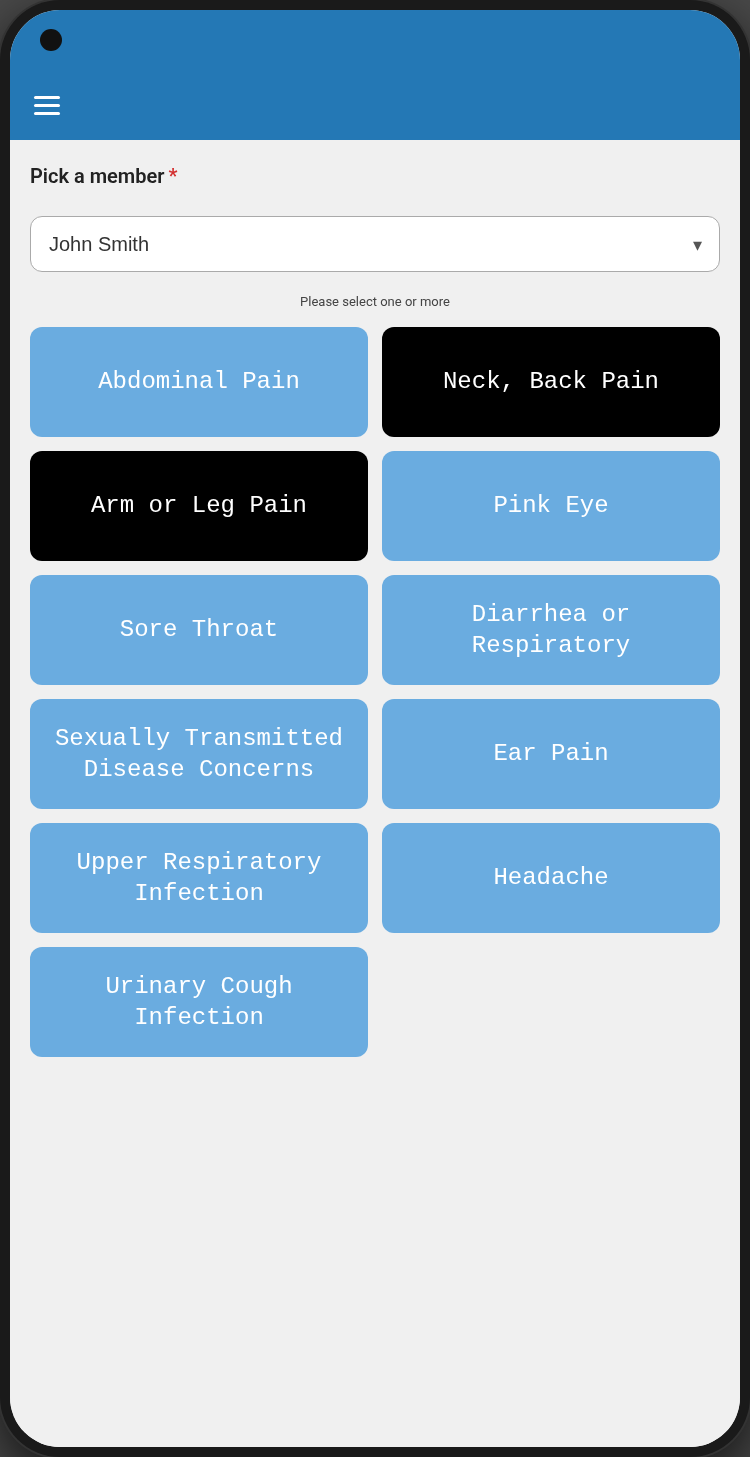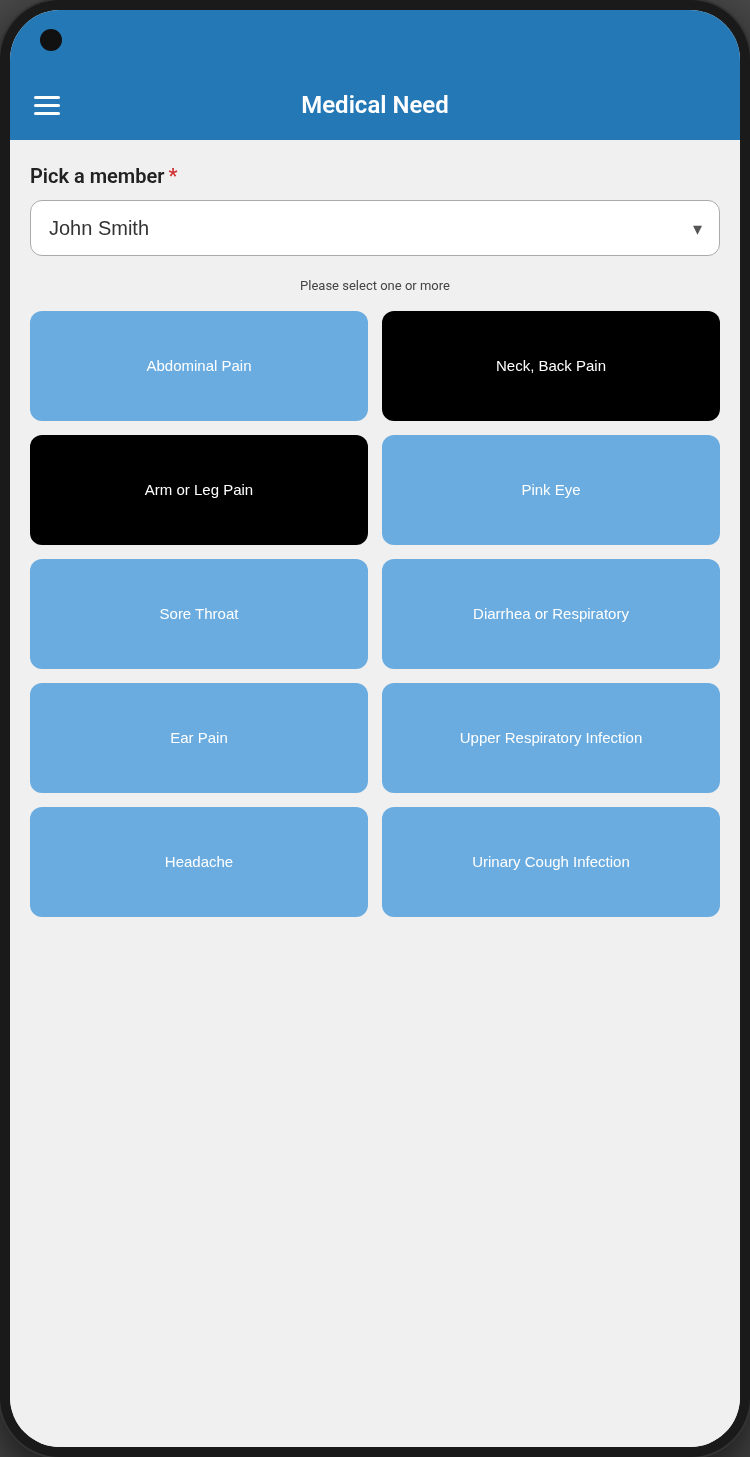--- a/index.html
+++ b/index.html
@@ -84,21 +84,21 @@
     .content {
       flex: 1;
       background: #f0f0f0;
       overflow-y: auto;
       padding: 24px 20px 20px;
     }
     .pick-member-label {
       font-size: 20px;
       font-weight: 600;
       color: #222;
-      margin-bottom: 12px;
+      margin-bottom: 28px;
     }
     .required-star {
       color: #d32f2f;
       margin-left: 4px;
     }
     .member-select {
       width: 100%;
       background: white;
       border: 1.5px solid #aaa;
       border-radius: 12px;
@@ -132,30 +132,31 @@
     .grid {
       display: grid;
       grid-template-columns: 1fr 1fr;
       gap: 14px;
     }
     .btn {
       border: none;
       border-radius: 12px;
       padding: 0;
       cursor: pointer;
-      font-size: 15px;
+      font-size: 24px;
       font-weight: 500;
       color: white;
       min-height: 110px;
       display: flex;
       align-items: center;
       justify-content: center;
       text-align: center;
       line-height: 1.3;
       padding: 14px 12px;
+      font-family: Liberation Mono, monospace;
     }
     .btn-light {
       background: #6aace0;
     }
     .btn-dark {
       background: #000000;
     }
   </style>
 </head>
 <body>
@@ -166,21 +167,20 @@
     <div class="status-bar">
       <div class="camera"></div>
     </div>
 
     <div class="header">
       <div class="hamburger">
         <span></span>
         <span></span>
         <span></span>
       </div>
-      <div class="header-title">Medical Need</div>
     </div>
 
     <div class="content">
 
       <div class="pick-member-label">
         <span>Pick a member</span><span class="required-star">*</span>
       </div>
 
       <div class="select-wrapper">
         <select class="member-select"><option>John Smith</option></select>
@@ -189,20 +189,21 @@
 
       <div class="select-instruction">Please select one or more</div>
 
       <div class="grid" id="conditions-grid">
       <button class="btn btn-light">Abdominal Pain</button>
           <button class="btn btn-dark">Neck, Back Pain</button>
           <button class="btn btn-dark">Arm or Leg Pain</button>
           <button class="btn btn-light">Pink Eye</button>
           <button class="btn btn-light">Sore Throat</button>
           <button class="btn btn-light">Diarrhea or Respiratory</button>
+          <button class="btn btn-light">Sexually Transmitted Disease Concerns</button>
           <button class="btn btn-light">Ear Pain</button>
           <button class="btn btn-light">Upper Respiratory Infection</button>
           <button class="btn btn-light">Headache</button>
           <button class="btn btn-light">Urinary Cough Infection</button>
         </div>
 
     </div>
   </div>
 </div>
 

